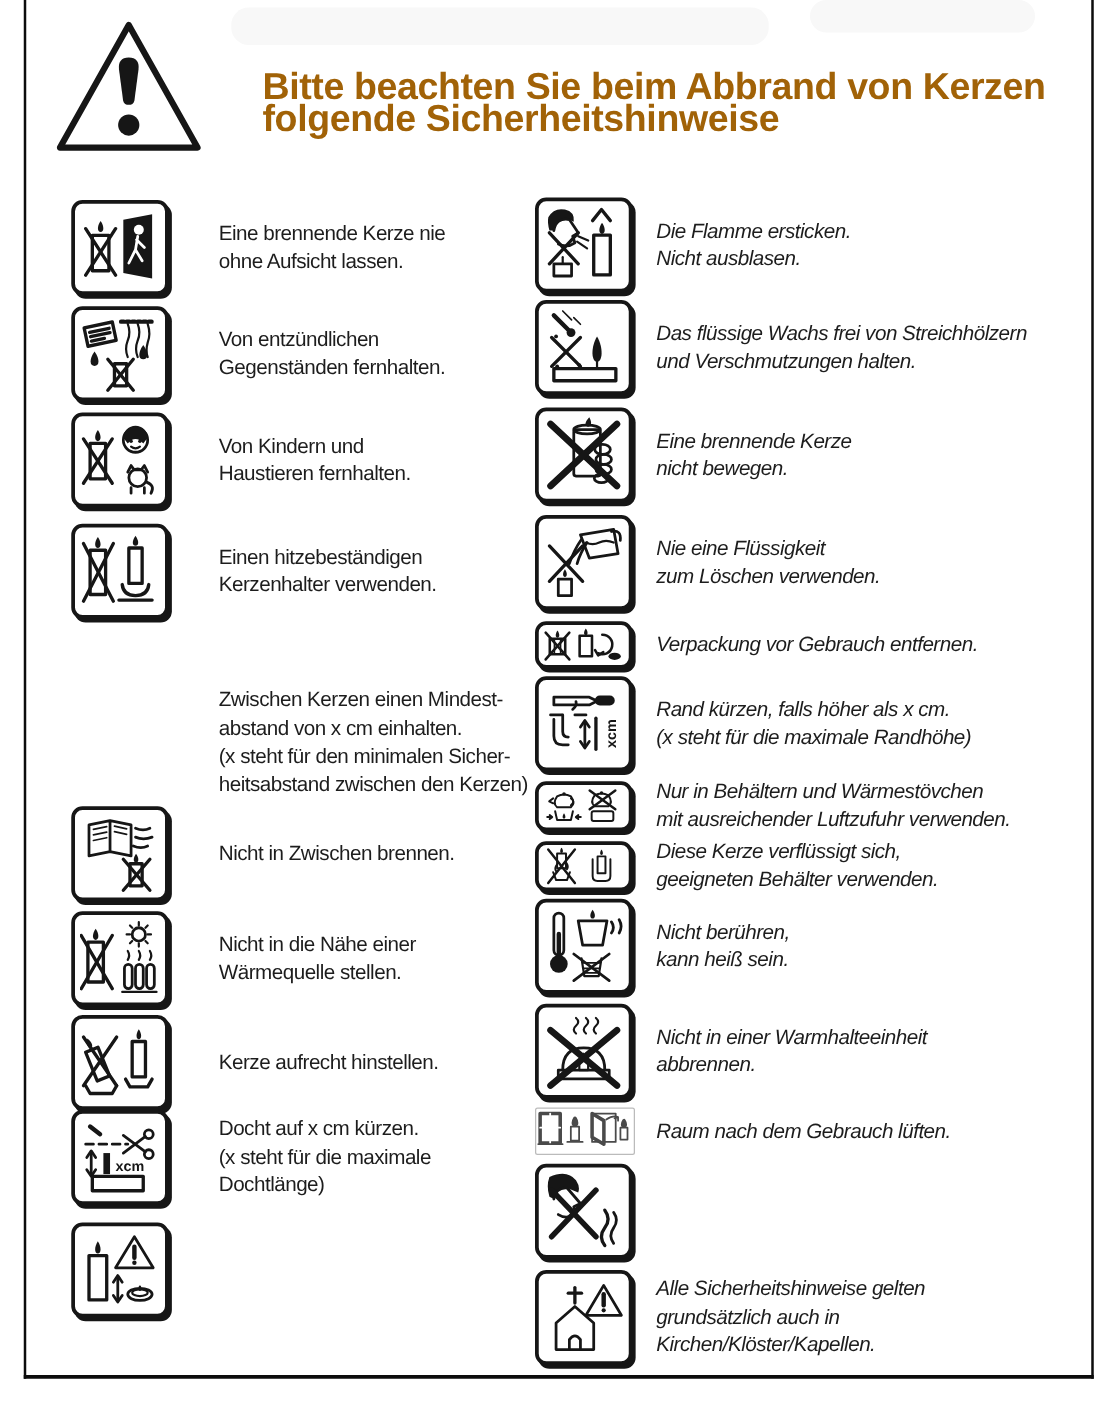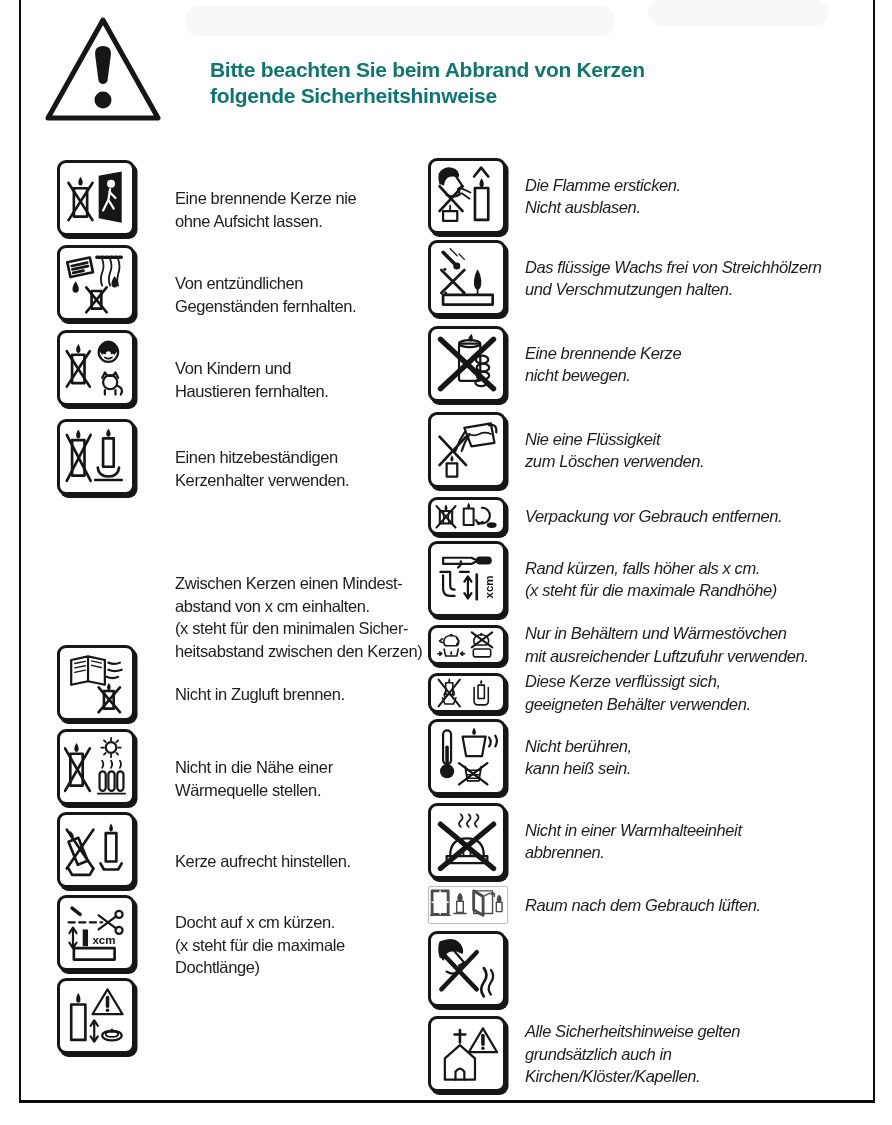--- a/index.html
+++ b/index.html
@@ -1,34 +1,34 @@
 <!DOCTYPE html>
 <html><head>
 <meta charset="utf-8">
 <style>
   html,body{margin:0;padding:0;background:#e8e8e8;}
   .page{position:relative;width:892px;height:1125px;background:#ffffff;overflow:hidden;
         font-family:"Liberation Sans",sans-serif;color:#1d1d1d;}
   .frame{position:absolute;left:19px;top:-6px;width:852px;height:1106px;
          border-left:2px solid #0c0c0c;border-right:2px solid #0c0c0c;border-bottom:3px solid #0c0c0c;}
   .smudge{position:absolute;background:#f8f8f8;border-radius:14px;}
-  .title{position:absolute;left:210px;top:57px;font-size:21px;font-weight:bold;line-height:26px;
-         letter-spacing:-0.3px;white-space:pre-line;color:#0f766e;}
+  .title{position:absolute;left:210px;top:57px;font-size:30px;font-weight:bold;line-height:26px;
+         letter-spacing:-0.3px;white-space:pre-line;color:#a16207;}
   .warn{position:absolute;left:42px;top:14px;}
   .item{position:absolute;display:flex;align-items:center;min-height:76px;}
   .item.left{left:57px;width:382px;}
   .item.right{left:428px;width:460px;}
   .ibox{position:absolute;left:0;top:50%;transform:translateY(-50%);
         background:#fff;border:3px solid #161616;border-radius:9px;
         box-shadow:2.5px 3px 0 #161616;display:flex;align-items:center;justify-content:center;
         box-sizing:border-box;}
   .sq{width:78px;height:76px;}
   .raw{border:1px solid #bbb;border-radius:2px;box-shadow:none;}
   .label{white-space:pre-line;font-size:16.5px;line-height:22.5px;letter-spacing:-0.4px;color:#1d1d1d;}
-  .item.left  .label{margin-left:118px;margin-top:23px;}
+  .item.left  .label{margin-left:118px;}
   .item.right .label{margin-left:97px;font-style:italic;}
   
   .pic path,.pic line,.pic rect,.pic circle,.pic ellipse,.pic polygon{stroke:#161616;stroke-width:3;fill:none;stroke-linecap:round;stroke-linejoin:round;}
   .pic .f{fill:#161616;stroke:none;}
   .pic .wf{fill:#ffffff;stroke:none;}
   .pic .wl{stroke:#ffffff;fill:none;}
   .pic .t15{stroke-width:1.5}.pic .t2{stroke-width:2}.pic .t25{stroke-width:2.5}
   .pic .t4{stroke-width:4}.pic .t5{stroke-width:5}.pic .t6{stroke-width:6}
   .pic .dsh{stroke-dasharray:7 5}
   .pic text{fill:#161616;stroke:none;font-weight:700;font-family:"Liberation Sans",sans-serif;}
@@ -143,21 +143,21 @@
       <svg class="pic" width="64" height="62" viewBox="0 0 70 70">
         <path class="t25" d="M7 9 L26 5 V33 L7 37 Z M26 5 L45 9 V37 L26 33"></path>
         <path class="t15" d="M11 13 l12 -2.5 M11 18 l12 -2.5 M11 23 l12 -2.5 M30 10 l11 2.5 M30 15 l11 2.5"></path>
         <path class="t25" d="M49 12 q7 3 13 0 M49 20 q7 3 15 0 M47 28 q7 3 13 0"></path>
         <rect x="44" y="44" width="11" height="20"></rect>
         <path class="f" d="M49.5 35 c-3 4 -2.5 8 0 8 c2.5 0 3 -4 0 -8 Z"></path>
         <line x1="38" y1="40" x2="62" y2="68"></line>
           <line x1="62" y1="40" x2="38" y2="68"></line>
       </svg>
     </div>
-    <div class="label">Nicht in Zugluft brennen.</div>
+    <div class="label">Nicht in Zwischen brennen.</div>
   </div>
 
   <div class="item left" style="top:729px">
     <div class="ibox sq">
       <svg class="pic" width="64" height="62" viewBox="0 0 70 70">
         <rect x="6" y="20" width="14" height="36"></rect>
         <path class="f" d="M13 8 c-3.5 5 -3 10 0 10 c3 0 3.5 -5 0 -10 Z"></path>
         <line x1="0" y1="14" x2="28" y2="62"></line>
           <line x1="28" y1="14" x2="0" y2="62"></line>
         <circle class="t25" cx="52" cy="13" r="6"></circle>

